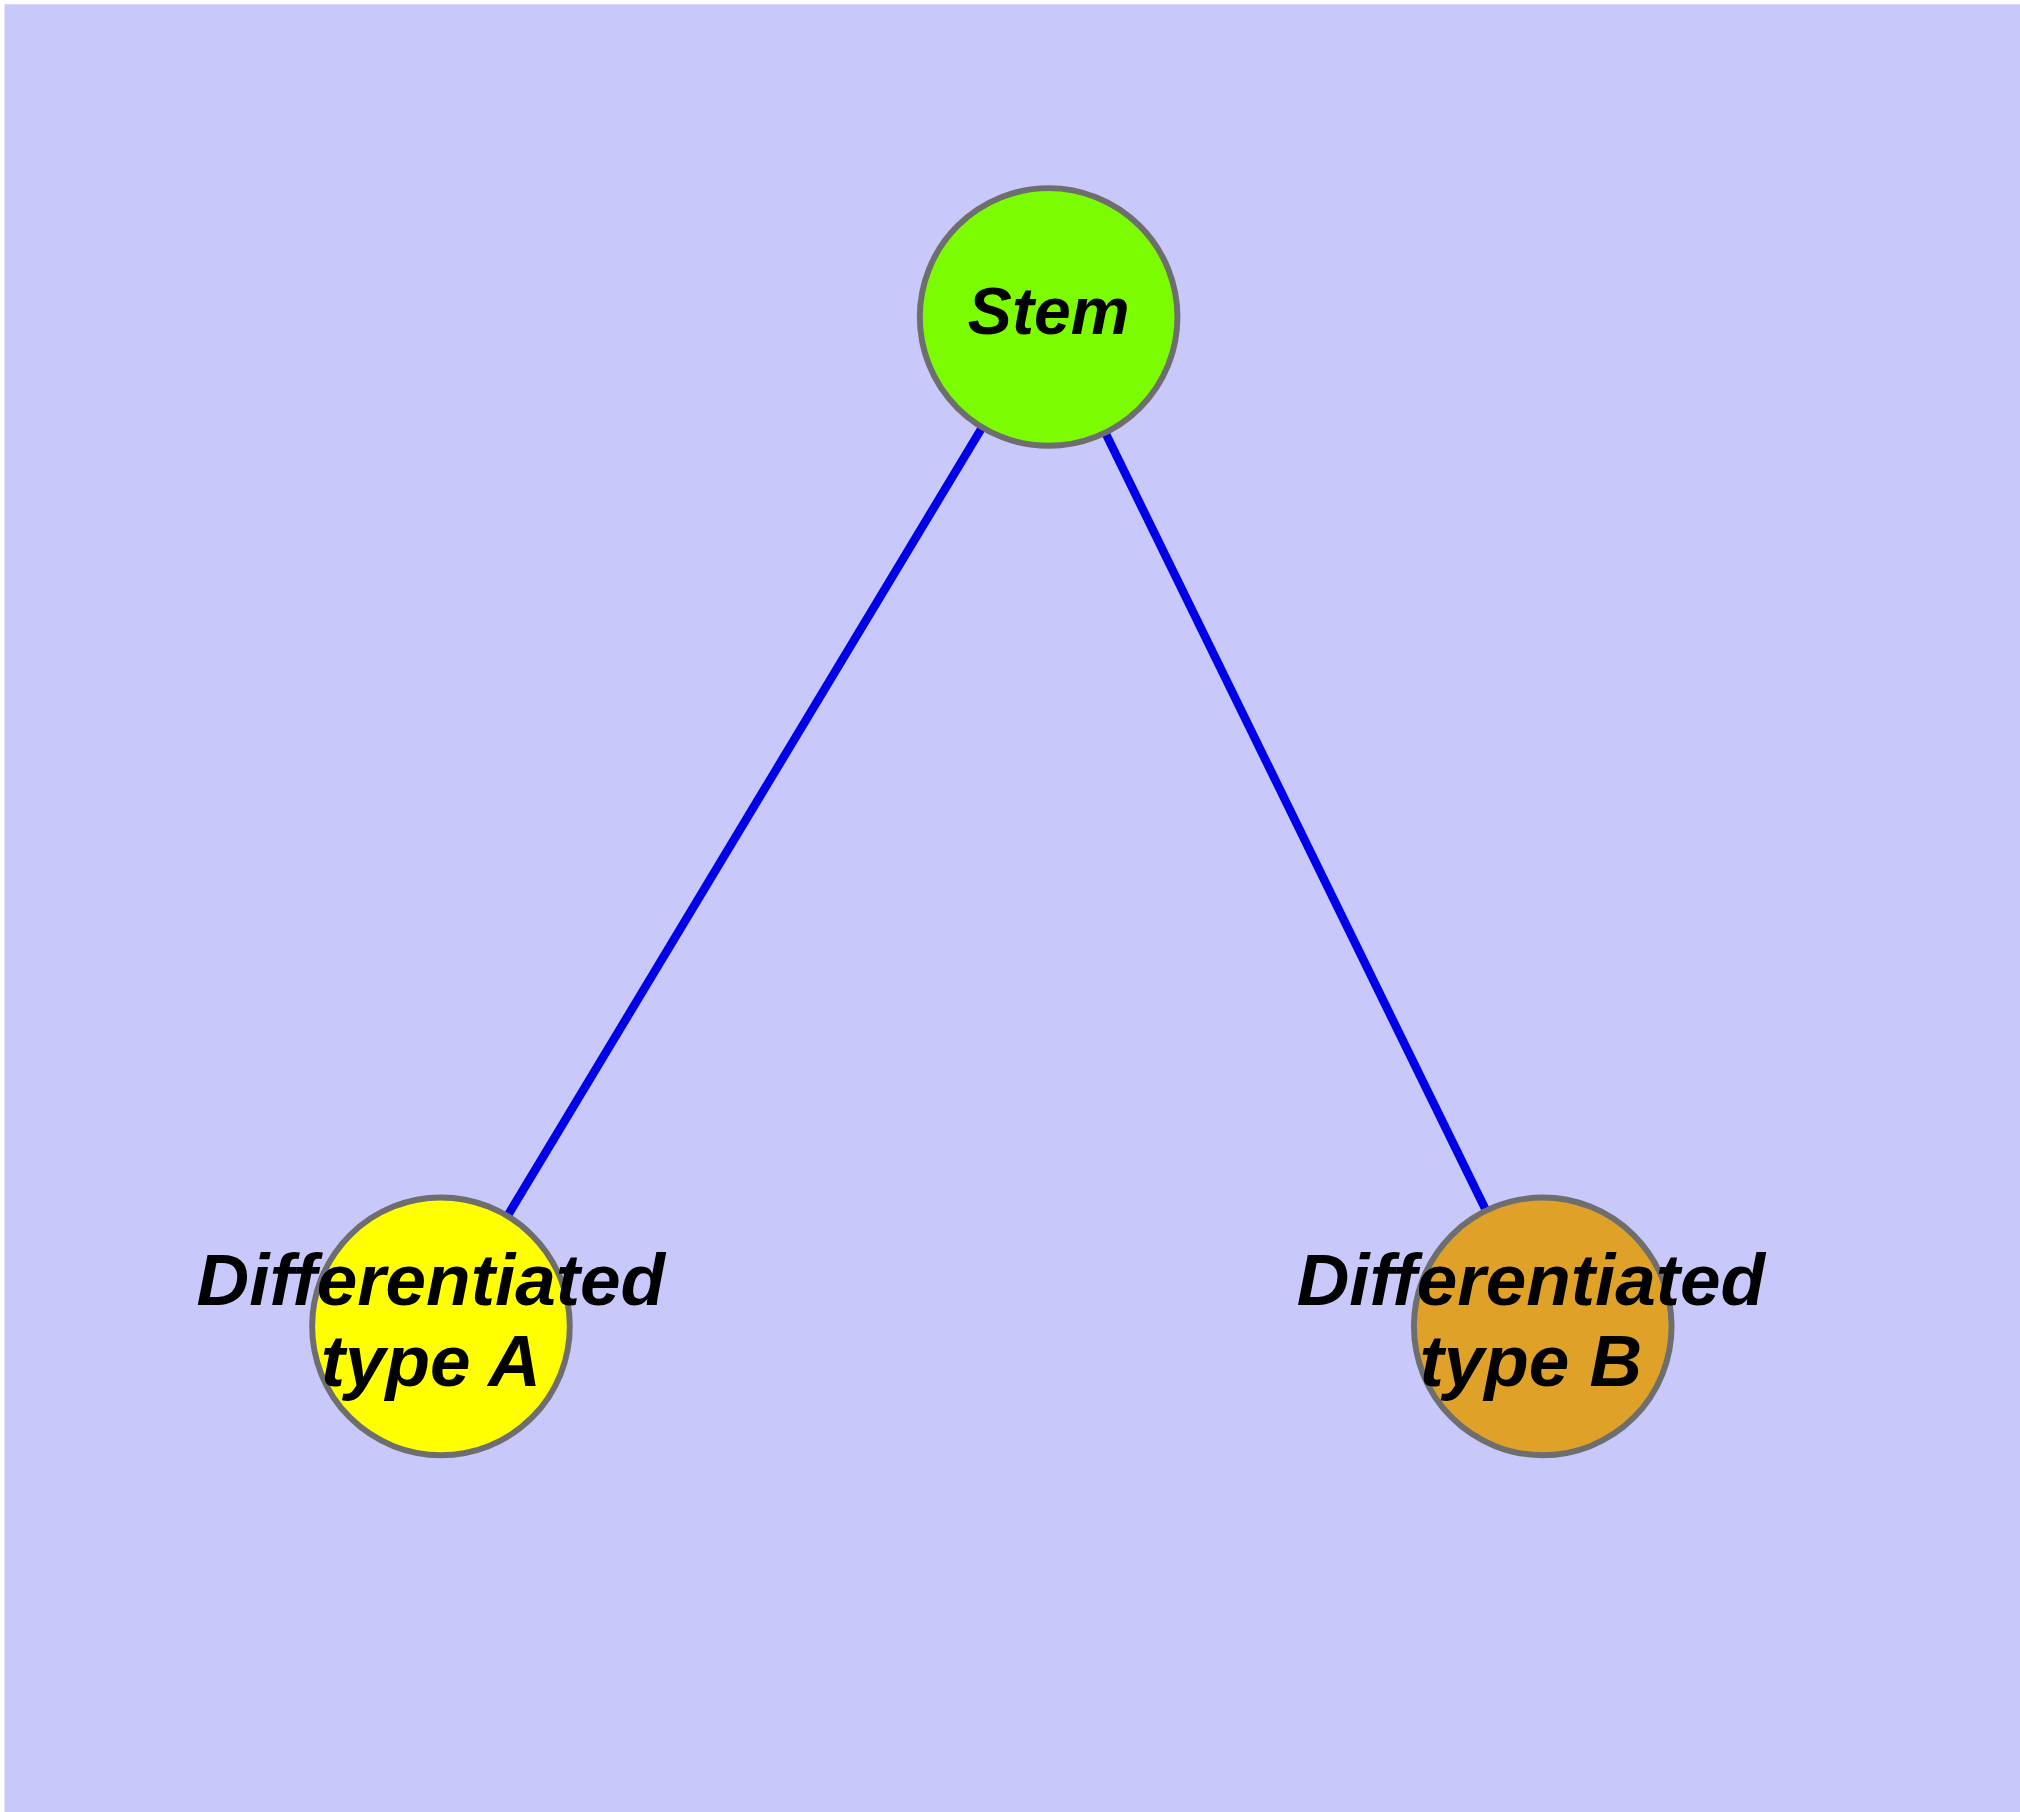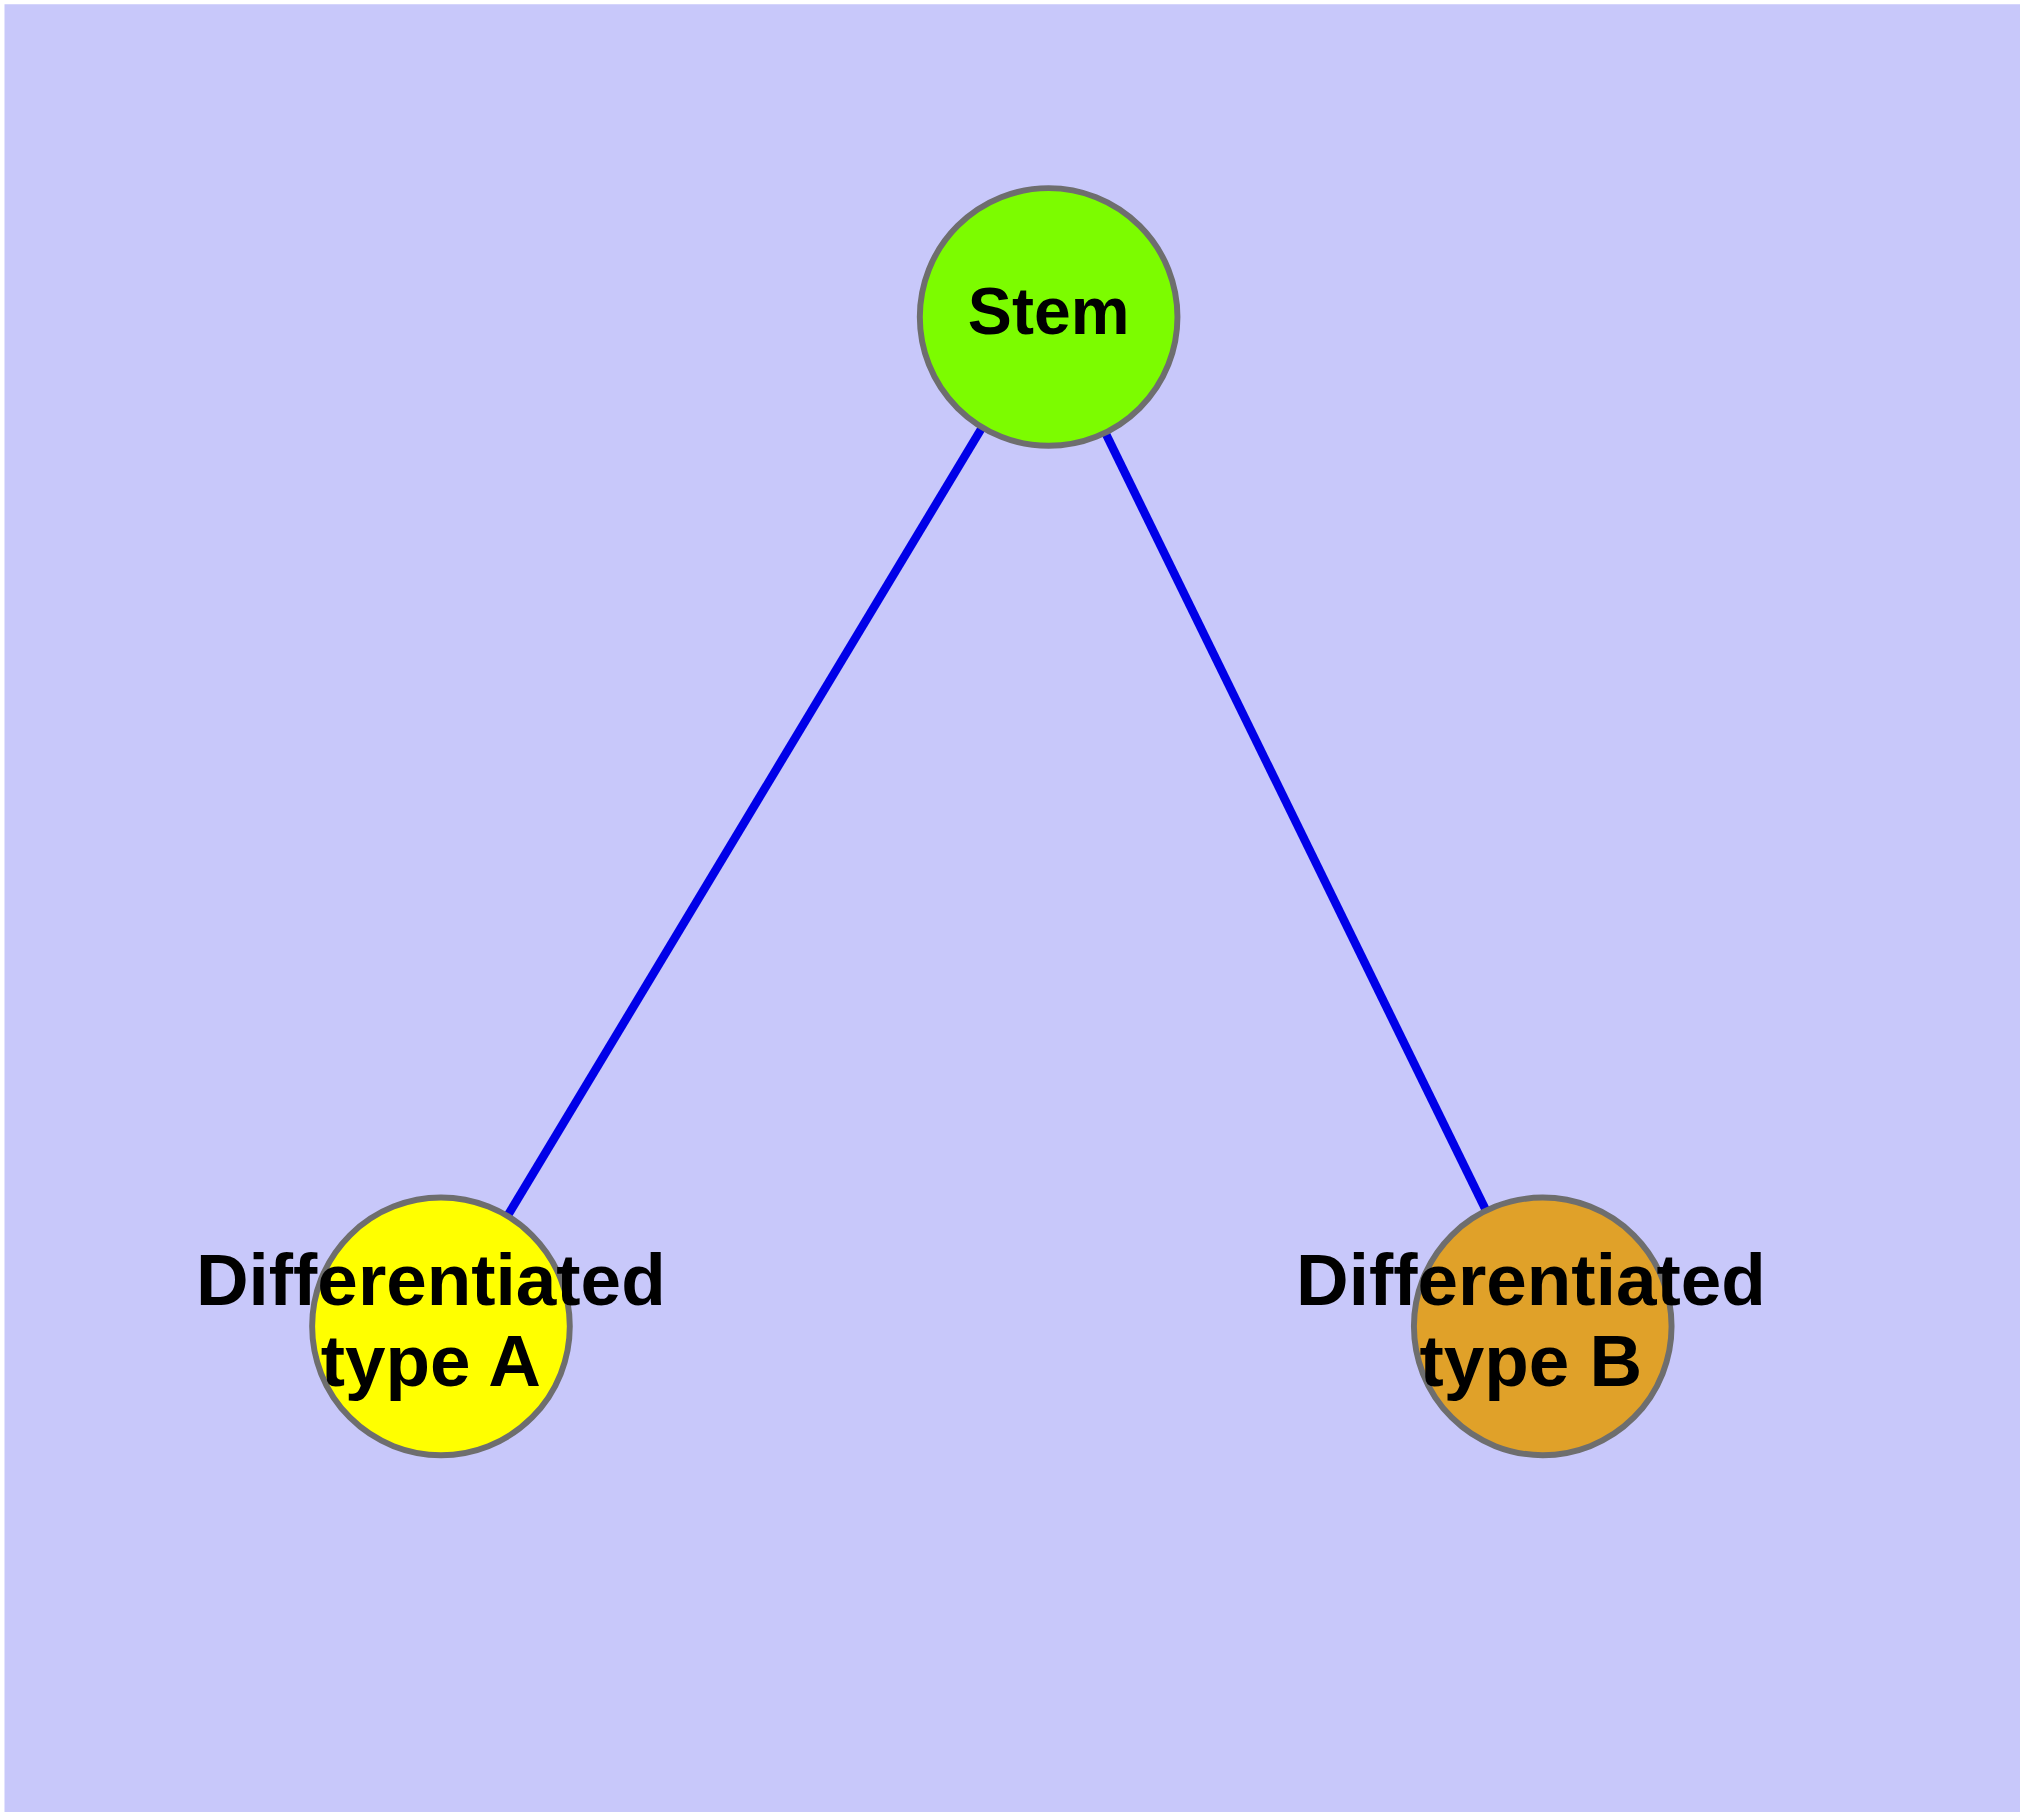--- a/index.html
+++ b/index.html
@@ -12,20 +12,21 @@
     width: 2021px;
     height: 1812px;
     overflow: hidden;
     font-family: "Liberation Sans", sans-serif;
   }
   #canvas-root {
     position: relative;
     width: 1699px;
     height: 1812px;
     background: #ffffff;
+    font-style: italic;
   }
   #graph-svg {
     position: absolute;
     left: 0;
     top: 0;
     width: 2021px;
     height: 1812px;
     display: block;
   }
   .node-label {

